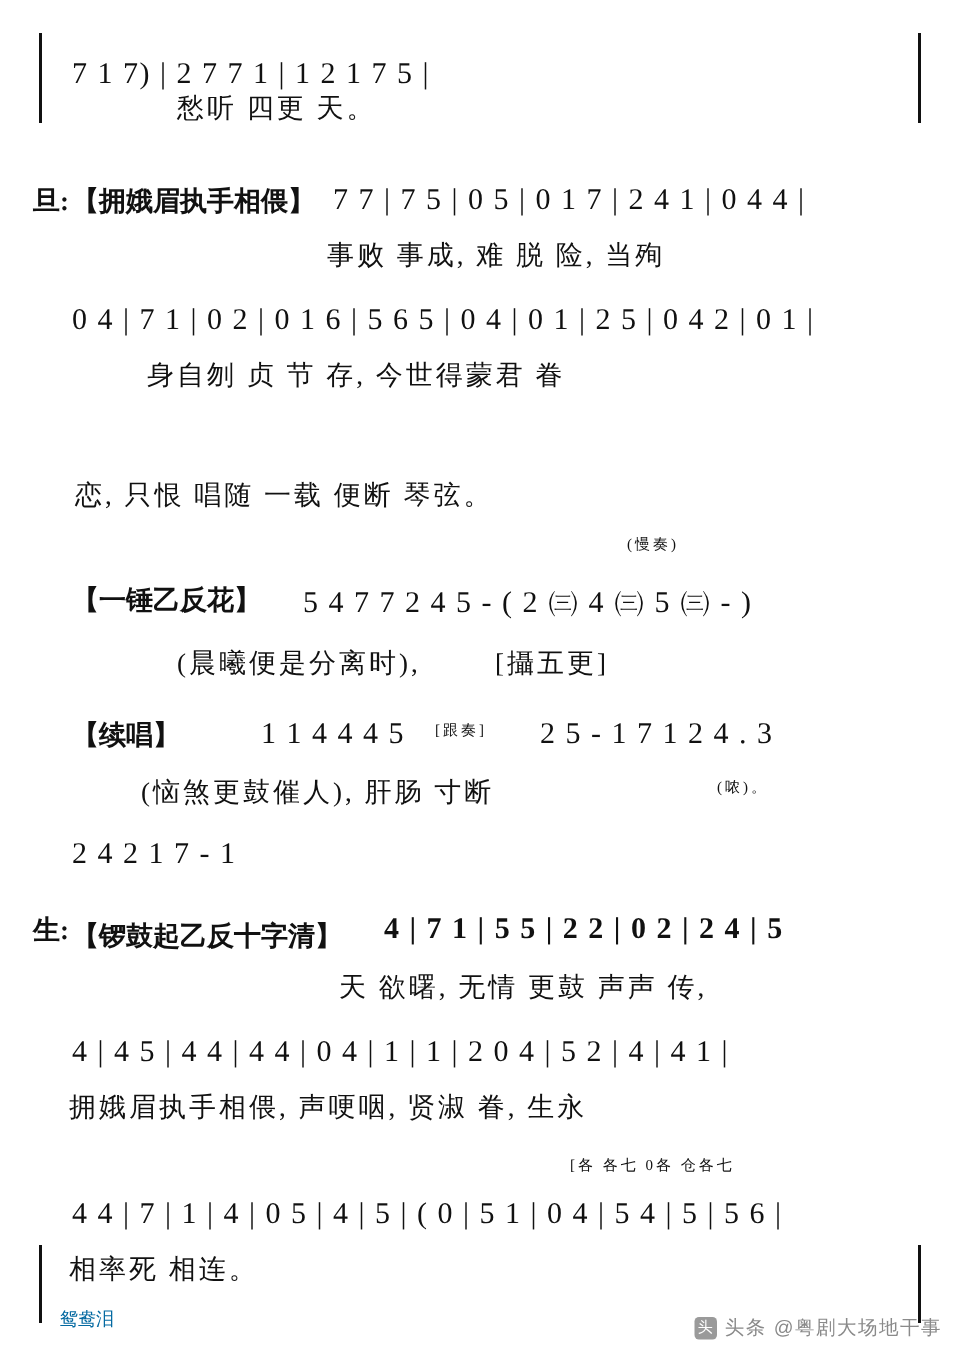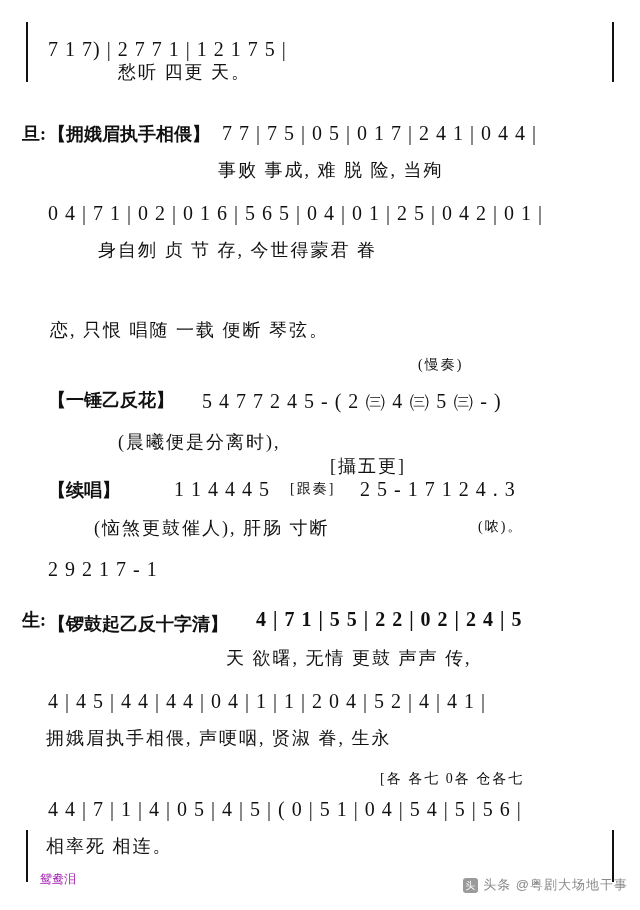--- a/index.html
+++ b/index.html
@@ -24,38 +24,38 @@
   .lyr{
     font-family:"Liberation Serif", serif;
     font-size:18px;
     letter-spacing:2px;
   }
   .lbl{
     font-family:"Liberation Serif", serif;
     font-size:18px;
     font-weight:bold;
   }
-  .small{font-size:14px;}
+  .small{font-size:10px;}
 
   .watermark{
     position:absolute;
     right:12px;bottom:16px;
     font-size:13px;
     color:#8a8a8a;
     font-family:"Liberation Sans", sans-serif;
     letter-spacing:1px;
     display:flex;align-items:center;gap:5px;
   }
   .wm-badge{
     display:inline-block;width:15px;height:15px;border-radius:3px;
     background:#9a9a9a;color:#fff;font-size:10px;line-height:15px;text-align:center;
   }
   .corner{
     position:absolute;left:40px;bottom:22px;
-    font-size:12px;color:#a21caf;
+    font-size:12px;color:#0369a1;
   }
   
   .crop{position:absolute;background:#111;}
 </style>
 </head>
 <body>
 
 <div class="page">
 
   <div class="crop" style="left:26px;top:22px;width:2px;height:60px;"></div>
@@ -74,30 +74,30 @@
   <div class="ln num" style="left:48px;top:202px;">0 4 | 7 1 | 0 2 | 0 1 6 | 5 6 5 | 0 4 | 0 1 | 2 5 | 0 4 2 | 0 1 |</div>
   <div class="ln lyr" style="left:50px;top:238px;margin-left:48px;">身自刎  贞 节  存,    今世得蒙君   眷</div>
 
   <div class="ln lyr" style="left:50px;top:318px;">恋,    只恨 唱随 一载   便断  琴弦。</div>
 
   <div class="ln lyr small" style="left:418px;top:356px;">(慢奏)</div>
 
   <div class="ln lbl" style="left:48px;top:388px;">【一锤乙反花】</div>
   <div class="ln num" style="left:202px;top:388px;">5 4 7 7 2 4 5 - ( 2 ㈢  4 ㈢  5 ㈢ - )</div>
   <div class="ln lyr" style="left:118px;top:430px;">(晨曦便是分离时),</div>
-  <div class="ln lyr" style="left:330px;top:430px;margin-top:24px;">[攝五更]</div>
+  <div class="ln lyr" style="left:330px;top:430px;">[攝五更]</div>
 
   <div class="ln lbl" style="left:48px;top:478px;">【续唱】</div>
   <div class="ln num" style="left:174px;top:478px;">1 1 4 4 4 5</div>
   <div class="ln lyr small" style="left:290px;top:480px;">[跟奏]</div>
   <div class="ln num" style="left:360px;top:478px;">2 5 - 1 7 1 2 4 . 3</div>
   <div class="ln lyr" style="left:94px;top:516px;">(恼煞更鼓催人),      肝肠  寸断</div>
   <div class="ln lyr small" style="left:478px;top:518px;">(哝)。</div>
 
-  <div class="ln num" style="left:48px;top:558px;">2 9 2 1 7 - 1</div>
+  <div class="ln num" style="left:48px;top:558px;">2 4 2 1 7 - 1</div>
 
   <div class="ln lbl" style="left:22px;top:608px;">生:</div>
   <div class="ln lbl" style="left:48px;top:612px;">【锣鼓起乙反十字清】</div>
   <div class="ln num" style="left:256px;top:608px;font-weight:bold;">4 | 7 1 | 5 5 | 2 2 | 0 2 | 2 4 | 5</div>
   <div class="ln lyr" style="left:226px;top:646px;">天 欲曙, 无情 更鼓   声声 传,</div>
 
   <div class="ln num" style="left:48px;top:690px;">4 | 4 5 | 4 4 | 4 4 | 0 4 | 1 | 1 | 2 0 4 | 5 2 | 4 | 4 1 |</div>
   <div class="ln lyr" style="left:46px;top:726px;">拥娥眉执手相偎, 声哽咽, 贤淑          眷, 生永</div>
 
   <div class="ln lyr small" style="left:380px;top:770px;">[各 各七 0各 仓各七</div>

